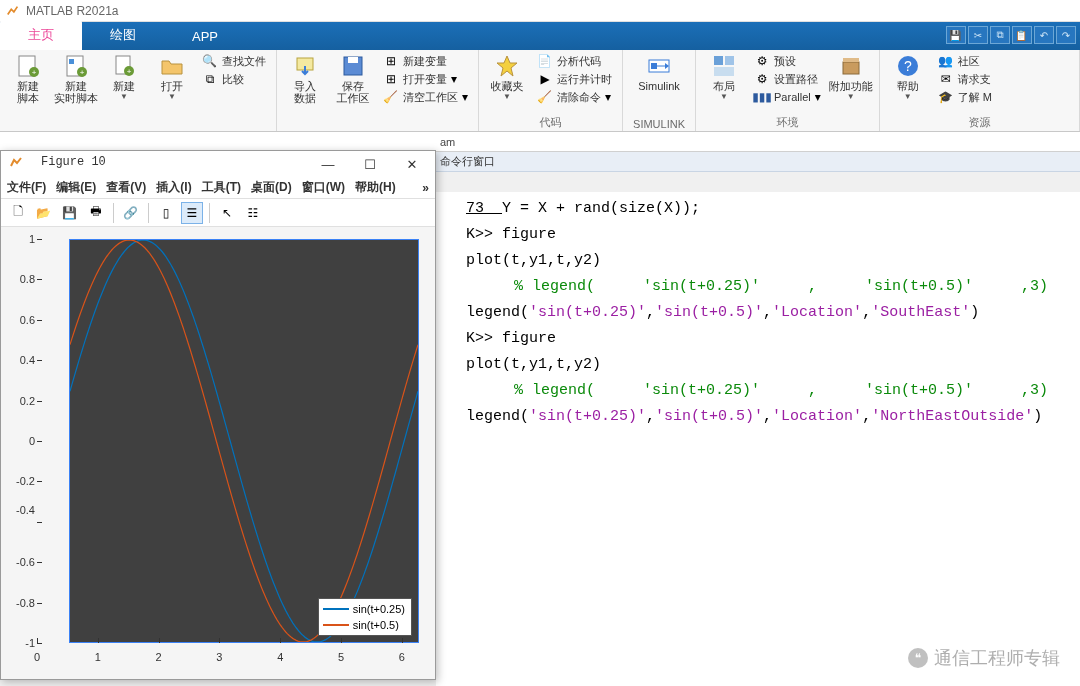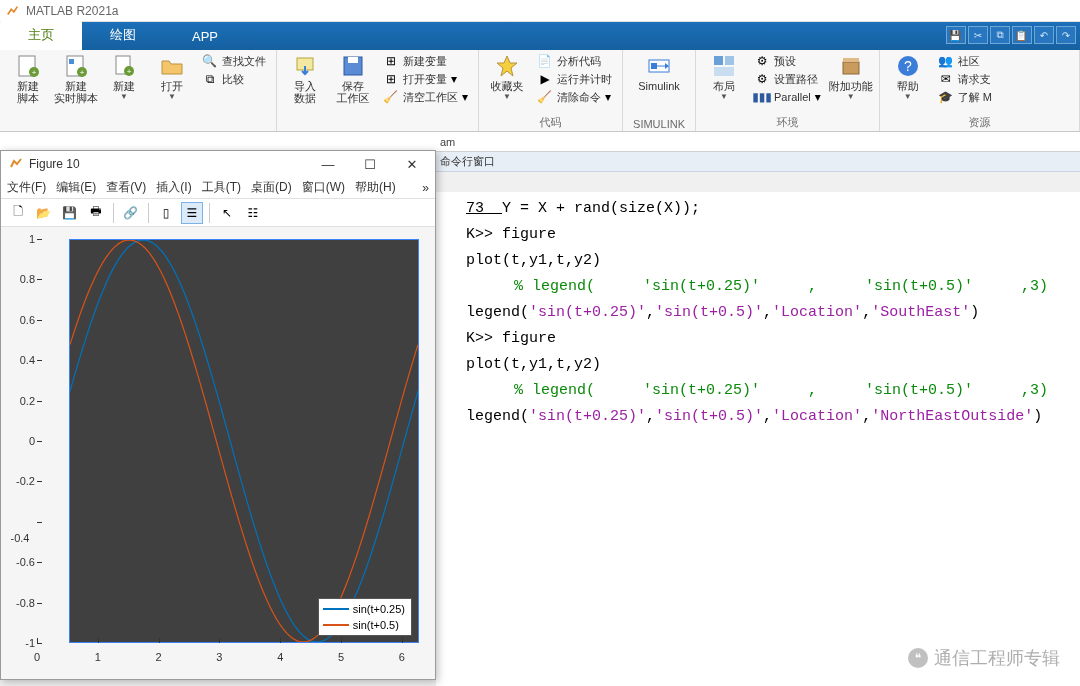--- a/index.html
+++ b/index.html
@@ -35,21 +35,21 @@
     position: relative;
   }
   .tabbar .tab {
     padding: 6px 28px;
     color: #fff;
     font-size: 13px;
     cursor: pointer;
   }
   .tabbar .tab.active {
     background: #fff;
-    color: #4d7c0f;
+    color: #ec4899;
     border-top-left-radius: 3px;
     border-top-right-radius: 3px;
   }
   .tabbar .right-tools {
     position: absolute;
     right: 4px; top: 4px;
     display: flex;
     gap: 2px;
   }
   .tabbar .right-tools .tbtn {
@@ -175,21 +175,21 @@
   }
   .figwin .fig-menu {
     height:22px;
     display:flex; align-items:center;
     padding:0 2px;
     font-size:12px;
     gap:2px;
     border-bottom:1px solid #e0e0e0;
     color:#333;
   }
-  .figwin .fig-menu .mi { padding:2px 4px; cursor:pointer; }
+  .figwin .fig-menu .mi { padding:2px 4px; cursor:pointer;font-weight:bold; }
   .figwin .fig-tools {
     height:28px;
     display:flex; align-items:center;
     gap:4px;
     padding:0 6px;
     border-bottom:1px solid #e0e0e0;
   }
   .figwin .fig-tools .tbtn {
     width:22px; height:22px;
     display:flex; align-items:center; justify-content:center;
@@ -508,21 +508,21 @@
   <div class="ln"><span class="g">% legend(</span><span class="g">'sin(t+0.25)'</span><span class="g">,</span><span class="g">'sin(t+0.5)'</span><span class="g">,3)</span></div>
   <div class="ln"><span>legend(</span><span class="p">'sin(t+0.25)'</span><span>,</span><span class="p">'sin(t+0.5)'</span><span>,</span><span class="p">'Location'</span><span>,</span><span class="p">'SouthEast'</span><span>)</span></div>
   <div class="ln">K&gt;&gt; figure</div>
   <div class="ln">plot(t,y1,t,y2)</div>
   <div class="ln"><span class="g">% legend(</span><span class="g">'sin(t+0.25)'</span><span class="g">,</span><span class="g">'sin(t+0.5)'</span><span class="g">,3)</span></div>
   <div class="ln"><span>legend(</span><span class="p">'sin(t+0.25)'</span><span>,</span><span class="p">'sin(t+0.5)'</span><span>,</span><span class="p">'Location'</span><span>,</span><span class="p">'NorthEastOutside'</span><span>)</span></div>
 </div>
 
 <div class="figwin">
   <div class="fig-title">
-    <span style="display:flex;align-items:center;gap:6px;">
+    <span style="display:flex;align-items:flex-start;gap:18px;font-family:Liberation Mono, monospace;">
       <span><svg width="14" height="14">
             <path d="M2 11 L5 5 L8 8 L12 3" stroke="#e38b2c" stroke-width="2" fill="none"></path>
           </svg></span>
       <span>Figure 10</span>
     </span>
     <span class="controls">
       <span class="ctl">—</span>
       <span class="ctl">☐</span>
       <span class="ctl">✕</span>
     </span>
@@ -570,21 +570,21 @@
           </div>
       </div>
     </div>
     <div id="ticks">
         <div class="ytick" style="top: 416px;">-1</div>
         <div class="tickmark-y" style="top: 416px;"></div>
         <div class="ytick" style="top: 375.6px;">-0.8</div>
         <div class="tickmark-y" style="top: 375.6px;"></div>
         <div class="ytick" style="top: 335.2px;">-0.6</div>
         <div class="tickmark-y" style="top: 335.2px;"></div>
-        <div class="ytick" style="top: 311px; text-align: center;">-0.4</div>
+        <div class="ytick" style="top: 283px;">-0.4</div>
         <div class="tickmark-y" style="top: 294.8px;"></div>
         <div class="ytick" style="top: 254.4px;">-0.2</div>
         <div class="tickmark-y" style="top: 254.4px;"></div>
         <div class="ytick" style="top: 214px;">0</div>
         <div class="tickmark-y" style="top: 214px;"></div>
         <div class="ytick" style="top: 173.6px;">0.2</div>
         <div class="tickmark-y" style="top: 173.6px;"></div>
         <div class="ytick" style="top: 133.2px;">0.4</div>
         <div class="tickmark-y" style="top: 133.2px;"></div>
         <div class="ytick" style="top: 92.8px;">0.6</div>

